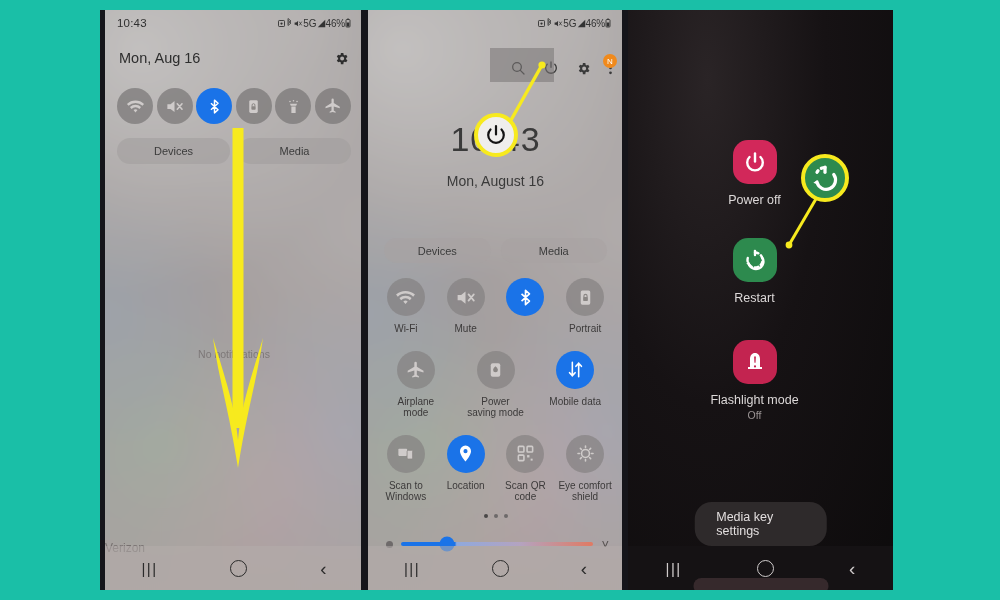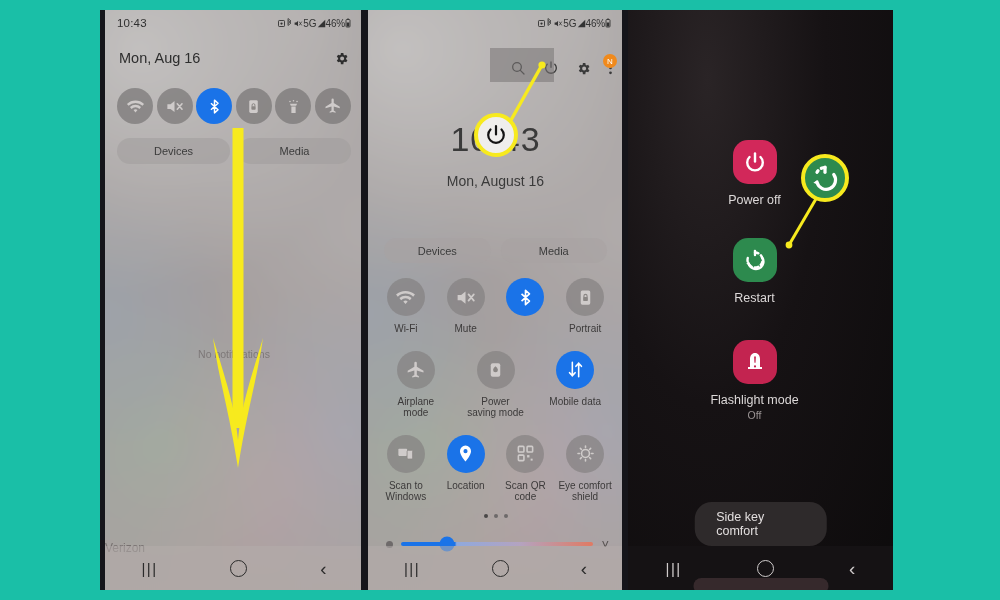--- a/index.html
+++ b/index.html
@@ -495,21 +495,21 @@
     <div class="pw-item" style="top:330px;">
       <div class="pw-ic" style="background:#c32450;">
         <svg width="24" height="24" viewBox="0 0 24 24">
             <path fill="#fff" d="M12 3c-3 0-5 2.6-5 6v8H5v2h14v-2h-2V9c0-3.4-2-6-5-6zm-.9 3.4h1.8l-.35 6.4h-1.1zM12 15.3a1.1 1.1 0 11-1.1 1.1A1.1 1.1 0 0112 15.3z"></path>
           </svg>
       </div>
       <div class="pw-lb">Flashlight mode</div>
       <div class="pw-sub">Off</div>
     </div>
 
-    <div class="sidekey">Side key comfort</div>
+    <div class="sidekey">Media key settings</div>
 
     <div class="navbar dark">
       <span class="nv nv-recents">|||</span>
       <span class="nv-home"></span>
       <span class="nv nv-back">‹</span>
       <span class="gesture-pill"></span>
     </div>
   </div>
 
   <svg class="anno" style="left:775px;top:170px;" width="70" height="85" viewBox="0 0 70 85">

